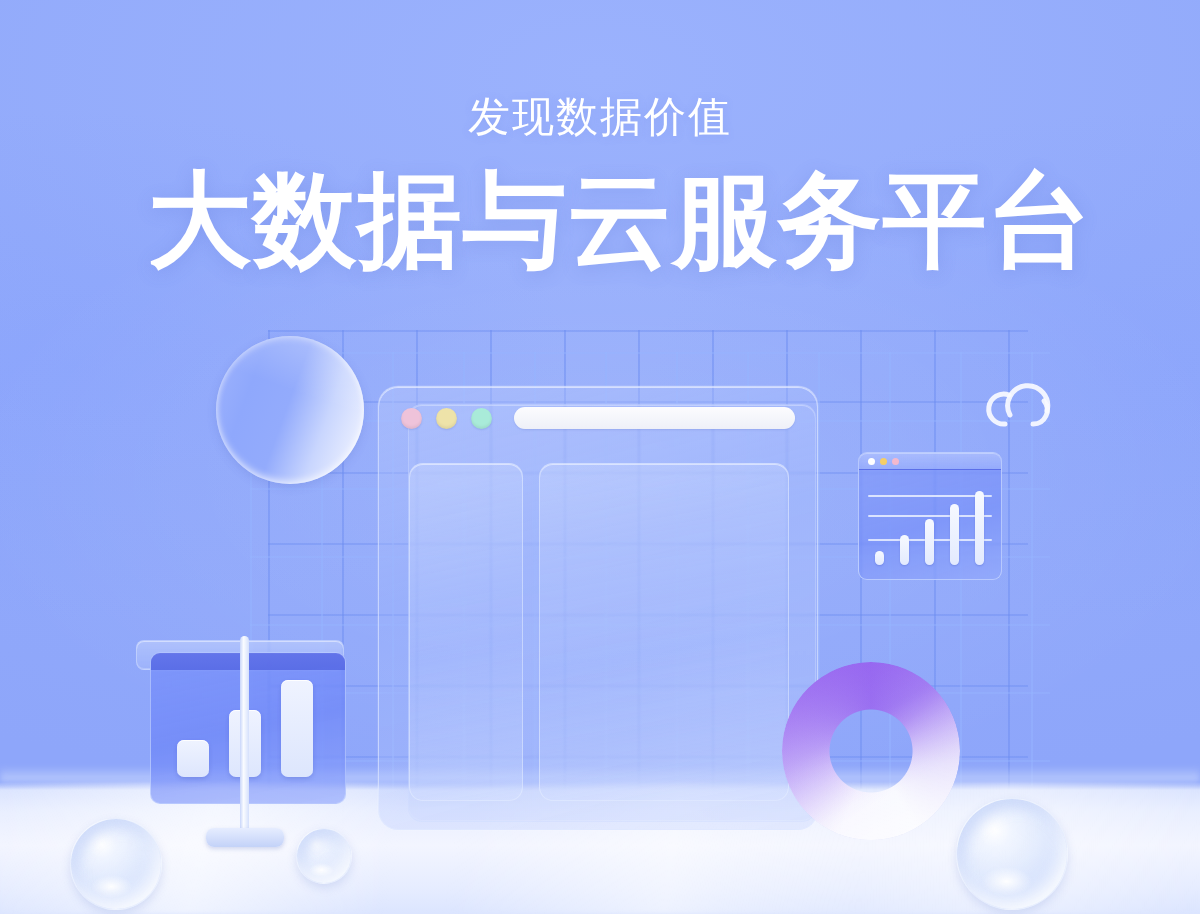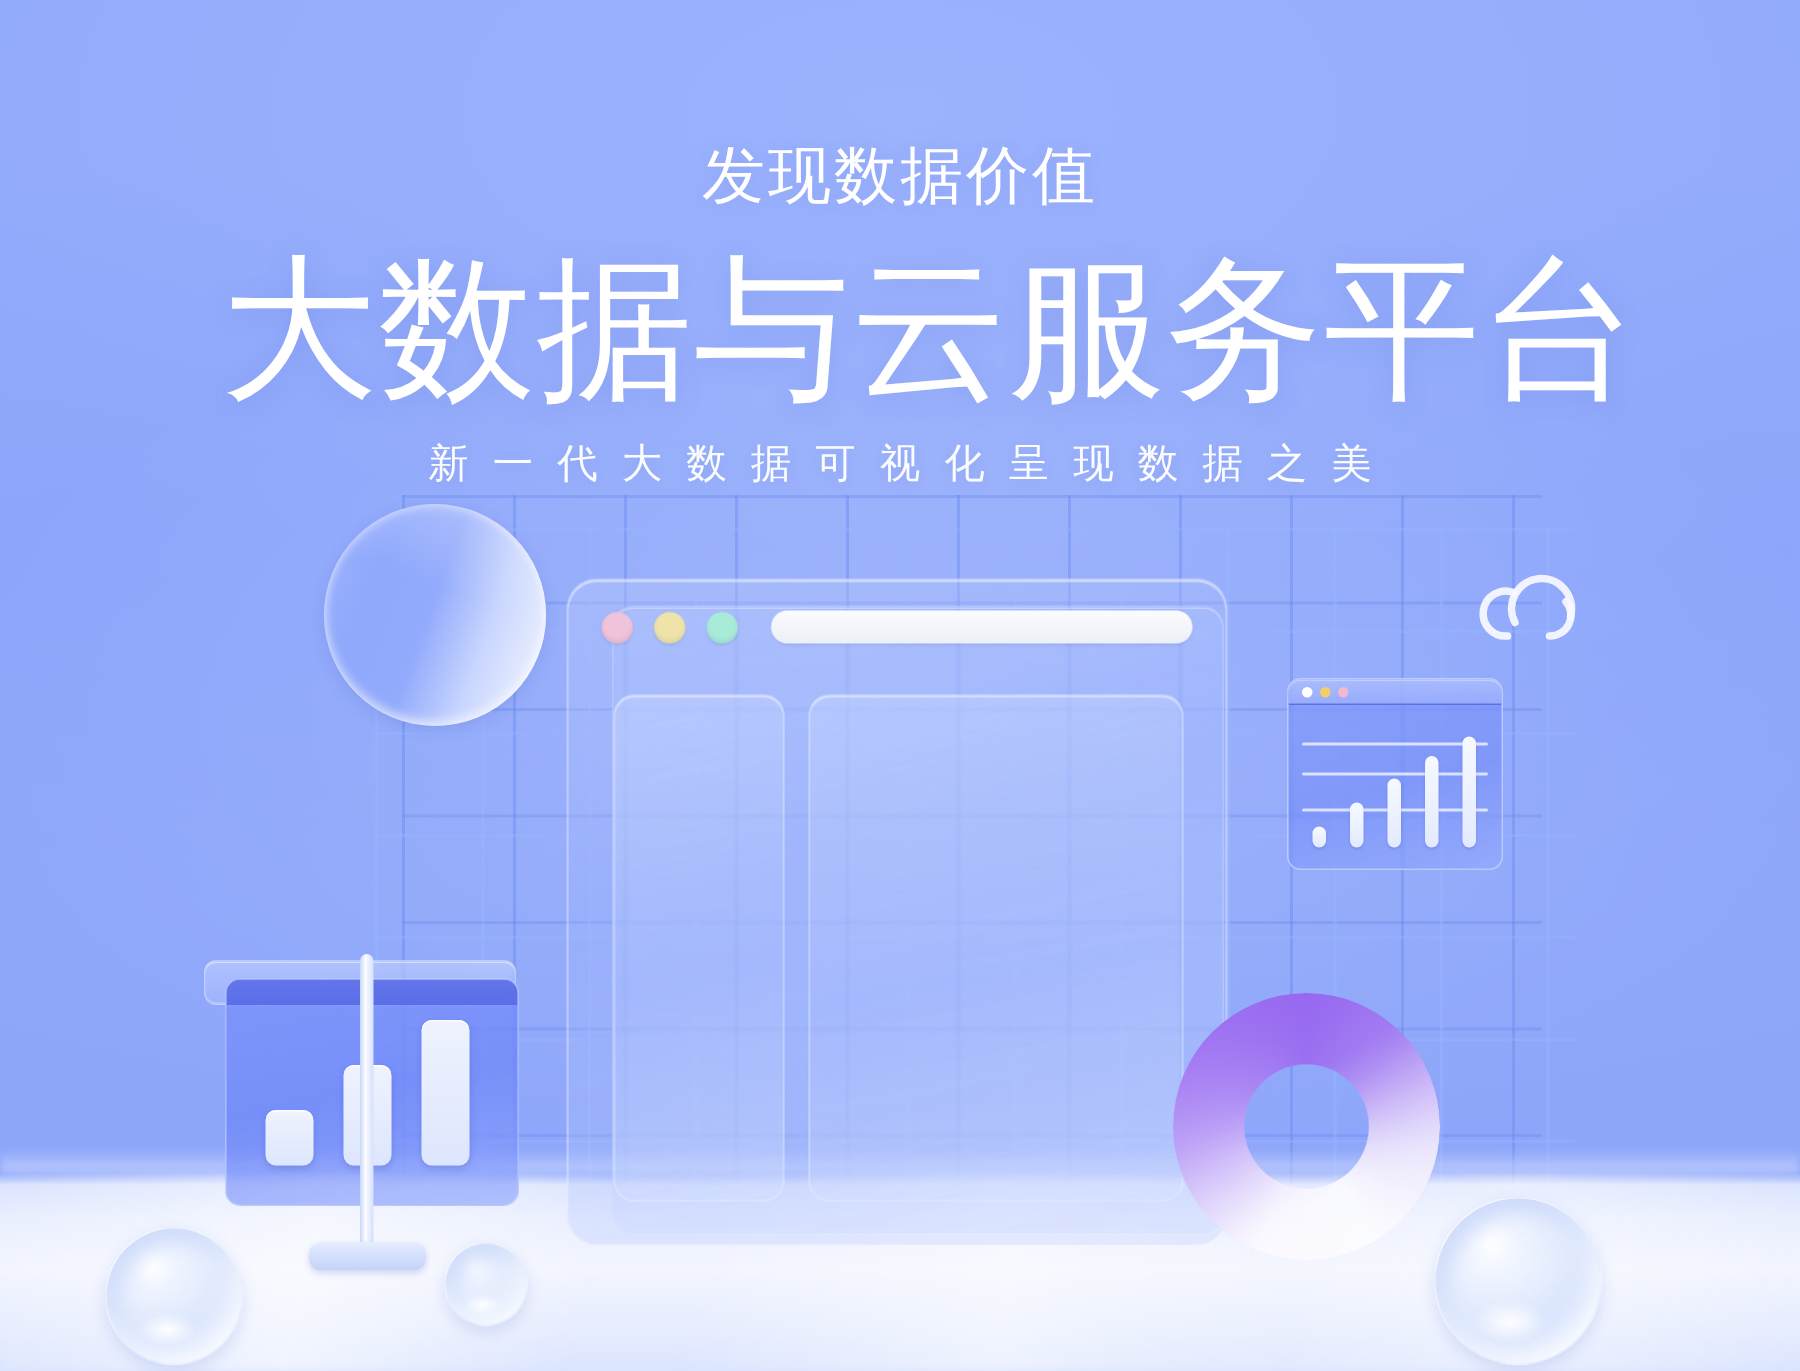--- a/index.html
+++ b/index.html
@@ -265,21 +265,21 @@
     text-align:center; color:#FFFFFF;
     text-shadow:0 1px 10px rgba(86,110,210,.18);
     user-select:none;
   }
   #eyebrow {
     top:96px; font-size:42px; line-height:1;
     font-weight:400; letter-spacing:2px;
   }
   #headline {
     top:168px; font-size:104px; line-height:1;
-    font-weight:400; letter-spacing:1px;
+    font-weight:700; letter-spacing:1px;
     text-shadow:0 3px 18px rgba(80,105,205,.22);
     padding-left:40px;
   }
   #subtitle {
     top:296px; font-size:27px; line-height:1;
     font-weight:300; letter-spacing:16px; text-indent:16px;
     opacity:.97;
   }
 </style>
 </head>
@@ -352,15 +352,14 @@
       <div style="position: absolute; inset: 0px; border-radius: 50%; pointer-events: none; background: linear-gradient(150deg, rgba(150, 95, 240, 0.45) 0%, rgba(180, 145, 246, 0.18) 40%, rgba(255, 255, 255, 0.3) 70%, rgba(255, 255, 255, 0.55) 100%); mask: radial-gradient(circle, transparent 0px, transparent 41px, rgb(0, 0, 0) 42px);"></div>
     </div>
   <div id="donut-mask"></div>
 
   <div class="sphere" id="sphere-1"></div>
   <div class="sphere" id="sphere-2"></div>
   <div class="sphere" id="sphere-3"></div>
 
   <div class="text-block" id="eyebrow">发现数据价值</div>
   <div class="text-block" id="headline">大数据与云服务平台</div>
-  <div class="text-block" id="subtitle">新一代大数据可视化呈现数据之美</div>
 
 </div>
 
 </body></html>

